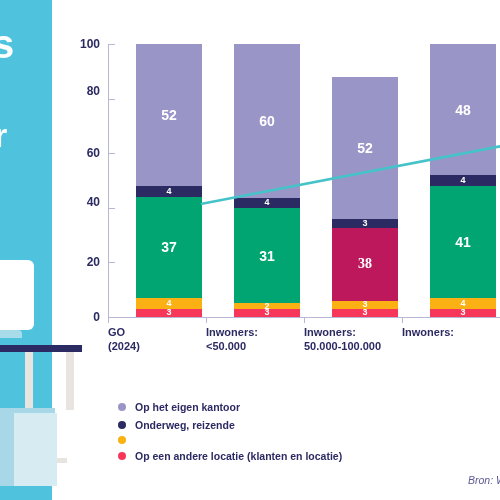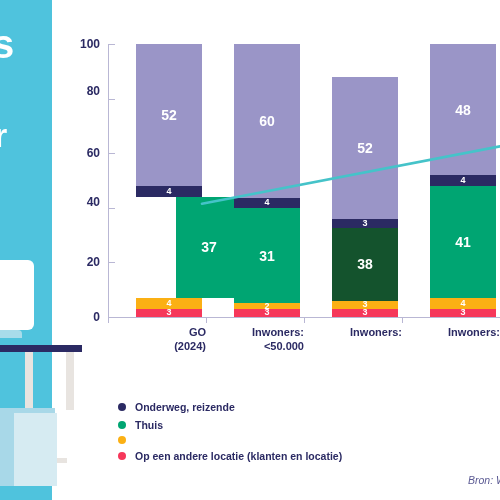--- a/index.html
+++ b/index.html
@@ -90,21 +90,21 @@
     font-size:14px;font-weight:bold;color:#ffffff;line-height:1;
   }
   .seg.tiny span{font-size:9px;}
 
   #trendline{
     position:absolute;left:0;top:0;width:448px;height:500px;
     pointer-events:none;
   }
 
   .xlabel{
-    position:absolute;top:325px;text-align:right;
+    position:absolute;top:325px;text-align:left;
     font-size:11px;font-weight:bold;color:#2b2a63;line-height:1.3;
   }
 
   
   #legend{
     position:absolute;left:66px;top:401px;
   }
   .legend-row{
     display:flex;align-items:center;margin-bottom:5.5px;
   }
@@ -162,21 +162,21 @@
     </div>
 
   <div id="plot">
       <div class="bar" style="left: 28px; height: 273px;">
         <div class="seg tiny" style="height: 8.19px; background: rgb(246, 55, 90);">
           <span>3</span>
         </div>
         <div class="seg tiny" style="height: 10.92px; background: rgb(251, 176, 20);">
           <span>4</span>
         </div>
-        <div class="seg" style="height: 101.01px; background: rgb(0, 165, 114); margin-left: 40px;">
+        <div class="seg" style="height: 101.01px; background: rgb(0, 165, 114);">
           <span>37</span>
         </div>
         <div class="seg tiny" style="height: 10.92px; background: rgb(43, 42, 99);">
           <span>4</span>
         </div>
         <div class="seg" style="height: 141.96px; background: rgb(154, 149, 199);">
           <span>52</span>
         </div>
       </div>
       <div class="bar" style="left: 126px; height: 273px;">
@@ -196,21 +196,21 @@
           <span>60</span>
         </div>
       </div>
       <div class="bar" style="left: 224px; height: 273px;">
         <div class="seg tiny" style="height: 8.19px; background: rgb(246, 55, 90);">
           <span>3</span>
         </div>
         <div class="seg tiny" style="height: 8.19px; background: rgb(251, 176, 20);">
           <span>3</span>
         </div>
-        <div class="seg" style="height: 73px; background: #14532d;">
+        <div class="seg" style="height: 73px; background: #be185d; font-family: Liberation Serif, serif;">
           <span>38</span>
         </div>
         <div class="seg tiny" style="height: 8.19px; background: rgb(43, 42, 99);">
           <span>3</span>
         </div>
         <div class="seg" style="height: 141.96px; background: rgb(154, 149, 199);">
           <span>52</span>
         </div>
       </div>
       <div class="bar" style="left: 322px; height: 273px;">
@@ -240,36 +240,37 @@
       <div class="xlabel" style="left: 56px; width: 98px;">
         <div>GO</div>
         <div>(2024)</div>
       </div>
       <div class="xlabel" style="left: 154px; width: 98px;">
         <div>Inwoners:</div>
         <div>&lt;50.000</div>
       </div>
       <div class="xlabel" style="left: 252px; width: 98px;">
         <div>Inwoners:</div>
+        <div>50.000-100.000</div>
       </div>
       <div class="xlabel" style="left: 350px; width: 98px;">
         <div>Inwoners:</div>
       </div>
     </div>
 
   <div id="legend">
       <div class="legend-row">
+        <div class="legend-dot" style="background: rgb(154, 149, 199);"></div>
+        <div class="legend-label">Op het eigen kantoor</div>
+      </div>
+      <div class="legend-row">
         <div class="legend-dot" style="background: rgb(43, 42, 99);"></div>
         <div class="legend-label">Onderweg, reizende</div>
       </div>
       <div class="legend-row">
-        <div class="legend-dot" style="background: rgb(0, 165, 114);"></div>
-        <div class="legend-label">Thuis</div>
-      </div>
-      <div class="legend-row">
         <div class="legend-dot" style="background: rgb(251, 176, 20);"></div>
       </div>
       <div class="legend-row">
         <div class="legend-dot" style="background: rgb(246, 55, 90);"></div>
         <div class="legend-label">Op een andere locatie (klanten en locatie)</div>
       </div>
     </div>
 
   <div id="source">Bron: W</div>
 </div>

